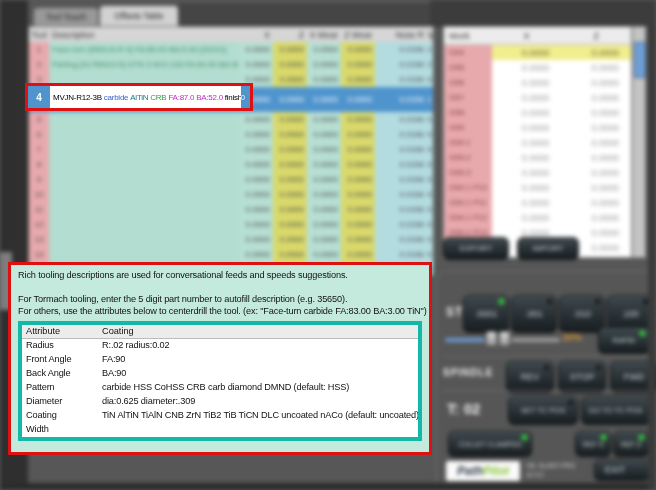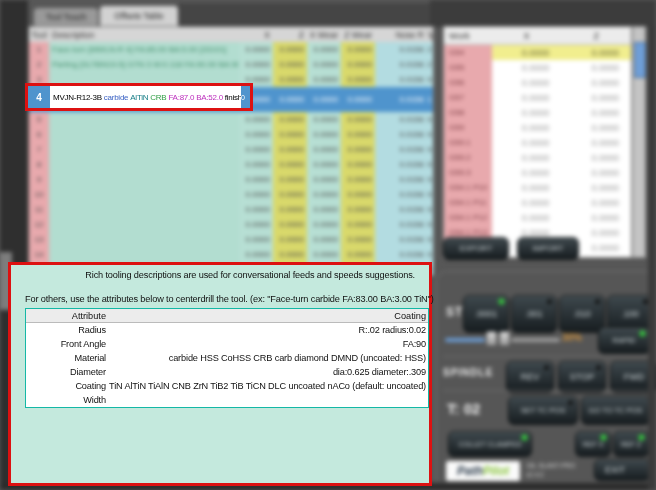--- a/index.html
+++ b/index.html
@@ -92,25 +92,25 @@
 
   
   #focus-row{left:25px;top:83px;width:228px;height:28px;border:3px solid #dd1111;
              box-sizing:border-box;display:flex;background:#fff;}
   #focus-row .numcell{width:22px;background:#4f94cd;color:#fff;font-size:10px;font-weight:bold;
              display:flex;align-items:center;justify-content:center;}
   #focus-row .field{flex:1;background:#fff;display:flex;align-items:center;padding-left:3px;
              font-size:8px;letter-spacing:-0.25px;white-space:nowrap;overflow:hidden;}
   #focus-row .tail{width:9px;background:#4f94cd;color:#fff;font-size:7px;display:flex;align-items:center;}
 
-  #focus-help{left:8px;top:262px;width:424px;height:224px;border:3px solid #dd1111;
-              box-sizing:border-box;background:#c4e9dd;padding:4px 14px;color:#111;text-align:right;}
+  #focus-help{left:8px;top:262px;width:424px;height:193px;border:3px solid #dd1111;
+              box-sizing:border-box;background:#c4e9dd;padding:4px 7px;color:#111;}
   .help-line{font-size:9.2px;letter-spacing:-0.15px;line-height:12.5px;white-space:nowrap;}
   .help-gap{height:11px;}
-  #help-table{margin-top:3px;background:#fff;border:1px solid #14b8a6;width:404px;box-sizing:border-box;}
+  #help-table{margin-top:3px;background:#fff;border:4px solid #14b8a6;width:404px;box-sizing:border-box;}
   .ht-head{display:flex;background:#ececec;border-bottom:1px solid #bbb;font-size:9.2px;height:13px;align-items:center;}
   .ht-row{display:flex;font-size:9.2px;letter-spacing:-0.15px;line-height:11px;padding:1.5px 0;}
   .ht-attr{width:80px;padding-left:4px;box-sizing:border-box;flex-shrink:0;}
   .ht-pat{flex:1;padding-right:2px;}
   .ht-row.nowrap .ht-pat{white-space:nowrap;overflow:hidden;}
 </style>
 </head>
 <body>
 
 <div id="stage">
@@ -433,38 +433,43 @@
         <span style="color: rgb(189, 47, 189); white-space: pre;">FA:87.0 </span>
         <span style="color: rgb(189, 47, 189); white-space: pre;">BA:52.0 </span>
         <span style="color: rgb(0, 0, 0); white-space: pre;">finishing</span>
       </div>
     <div class="tail">0</div>
   </div>
 
   <div class="abs" id="focus-help">
     <div class="help-line">Rich tooling descriptions are used for conversational feeds and speeds suggestions.</div>
     <div class="help-gap"></div>
+    <div class="help-line">For Tormach tooling, enter the 5 digit part number to autofill description (e.g. 35650).</div>
     <div class="help-line">For others, use the attributes below to centerdrill the tool. (ex: "Face-turn carbide FA:83.00 BA:3.00 TiN")</div>
     <div id="help-table">
       <div class="ht-head">
         <div class="ht-attr">Attribute</div>
         <div class="ht-pat">Coating</div>
       </div>
       <div id="help-body">
           <div class="ht-row nowrap">
             <div class="ht-attr">Radius</div>
             <div class="ht-pat">R:.02 radius:0.02</div>
           </div>
           <div class="ht-row nowrap">
             <div class="ht-attr">Front Angle</div>
             <div class="ht-pat">FA:90</div>
           </div>
           <div class="ht-row nowrap">
-            <div class="ht-attr">Material</div>
-            <div class="ht-pat">carbide HSS CoHSS CRB carb diamond DMND (uncoated: HSS)</div>
+            <div class="ht-attr">Back Angle</div>
+            <div class="ht-pat">BA:90</div>
+          </div>
+          <div class="ht-row nowrap">
+            <div class="ht-attr">Pattern</div>
+            <div class="ht-pat">carbide HSS CoHSS CRB carb diamond DMND (default: HSS)</div>
           </div>
           <div class="ht-row nowrap">
             <div class="ht-attr">Diameter</div>
             <div class="ht-pat">dia:0.625 diameter:.309</div>
           </div>
           <div class="ht-row nowrap">
             <div class="ht-attr">Coating</div>
             <div class="ht-pat">TiN AlTiN TiAlN CNB ZrN TiB2 TiB TiCN DLC uncoated nACo (default: uncoated)</div>
           </div>
           <div class="ht-row nowrap">

